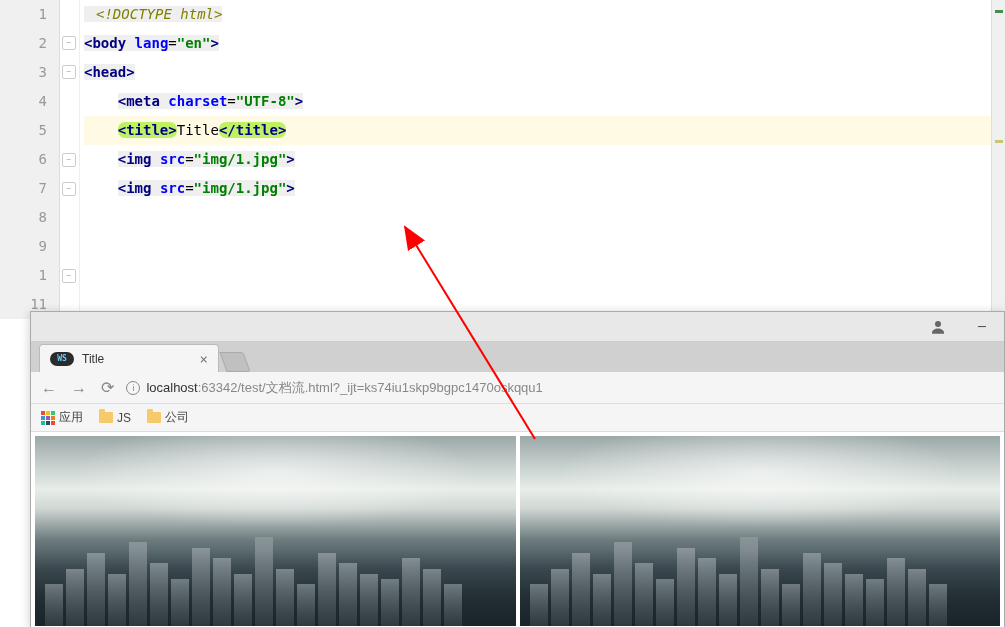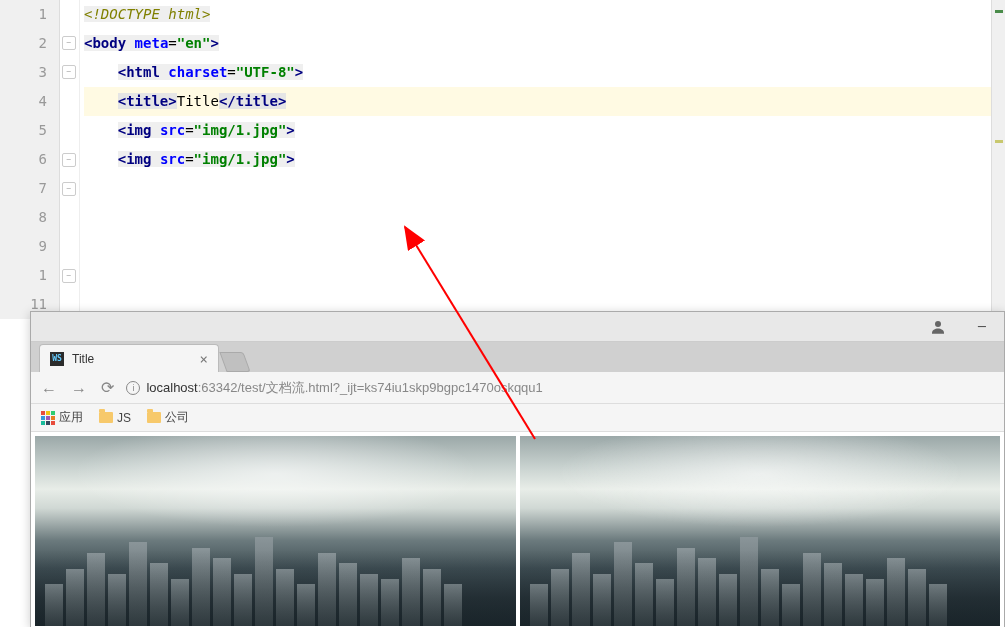--- a/index.html
+++ b/index.html
@@ -62,22 +62,22 @@
 }
 .line.current {
   background: #fffae3;
 }
 
 
 .tag { color: #000080; font-weight: bold; }
 .attr { color: #0000ff; font-weight: bold; }
 .str { color: #008000; font-weight: bold; }
 .txt { color: #000; }
-.sel { background: #e5e5e5; }
-.doctype { color: #808000; font-style: italic; background: #efefef;}
+.sel { background: #bef264; border-radius: 7px; }
+.doctype { color: #808000; font-style: italic; background: #efefef; padding-left: 12px;}
 .bg-gray { background: #efefef; }
 .underline { }
 
 
 .browser {
   position: absolute;
   top: 311px;
   left: 30px;
   right: 0;
   bottom: 0;
@@ -119,28 +119,29 @@
   border: 1px solid #bbb;
   border-bottom: none;
   border-radius: 4px 4px 0 0;
   display: flex;
   align-items: center;
   padding: 0 10px;
   gap: 8px;
   min-width: 180px;
 }
 .tab-favicon {
-  width: 14px;
+  width: 24px;
   height: 14px;
   background: #2b2b2b;
   color: #6cf;
   font-size: 8px;
   line-height: 14px;
   text-align: center;
   font-weight: bold;
+  border-radius: 7px;
 }
 .tab-title { font-family: sans-serif; font-size: 12px; color: #333; flex: 1; }
 .tab-close { color: #777; font-size: 14px; }
 .newtab {
   width: 24px;
   height: 20px;
   background: #c0c0c0;
   border: 1px solid #aaa;
   margin-left: 4px;
   border-radius: 0 3px 3px 0;
@@ -284,22 +285,23 @@
   </div>
   <div class="fold-col">
     <div class="fold-mark" style="top:36px">−</div>
     <div class="fold-mark" style="top:65px">−</div>
     <div class="fold-mark" style="top:153px">−</div>
     <div class="fold-mark" style="top:182px">−</div>
     <div class="fold-mark" style="top:269px">−</div>
   </div>
   <div class="code">
     <div class="line"><span class="doctype">&lt;!DOCTYPE html&gt;</span></div>
-    <div class="line"><span class="bg-gray"><span class="tag">&lt;</span><span class="tag">body </span><span class="attr">meta</span><span class="txt">=</span><span class="str">"en"</span><span class="tag">&gt;</span></span></div>
-    <div class="line"><span>    </span><span class="bg-gray"><span class="tag">&lt;</span><span class="tag">html </span><span class="attr">charset</span><span class="txt">=</span><span class="str">"UTF-8"</span><span class="tag">&gt;</span></span></div>
+    <div class="line"><span class="bg-gray"><span class="tag">&lt;</span><span class="tag">body </span><span class="attr">lang</span><span class="txt">=</span><span class="str">"en"</span><span class="tag">&gt;</span></span></div>
+    <div class="line"><span class="bg-gray"><span class="tag">&lt;</span><span class="tag">head</span><span class="tag">&gt;</span></span></div>
+    <div class="line"><span>    </span><span class="bg-gray"><span class="tag">&lt;</span><span class="tag">meta </span><span class="attr">charset</span><span class="txt">=</span><span class="str">"UTF-8"</span><span class="tag">&gt;</span></span></div>
     <div class="line current"><span>    </span><span class="sel"><span class="tag">&lt;</span><span class="tag">title</span><span class="tag">&gt;</span></span><span class="txt">Title</span><span class="sel"><span class="tag">&lt;/</span><span class="tag">title</span><span class="tag">&gt;</span></span></div>
     <div class="line"><span>    </span><span class="bg-gray"><span class="tag">&lt;</span><span class="tag">img </span><span class="attr">src</span><span class="txt">=</span><span class="str">"img/1.jpg"</span><span class="tag">&gt;</span></span></div>
     <div class="line"><span>    </span><span class="bg-gray"><span class="tag">&lt;</span><span class="tag">img </span><span class="attr">src</span><span class="txt">=</span><span class="str">"</span><span class="str underline">img/1.jpg</span><span class="str">"</span><span class="tag">&gt;</span></span></div>
   </div>
 </div>
 
 <div class="right-gutter">
   <div class="mark" style="top:10px;background:#4a8c4a"></div>
   <div class="mark" style="top:140px;background:#c8c86e"></div>
 </div>

